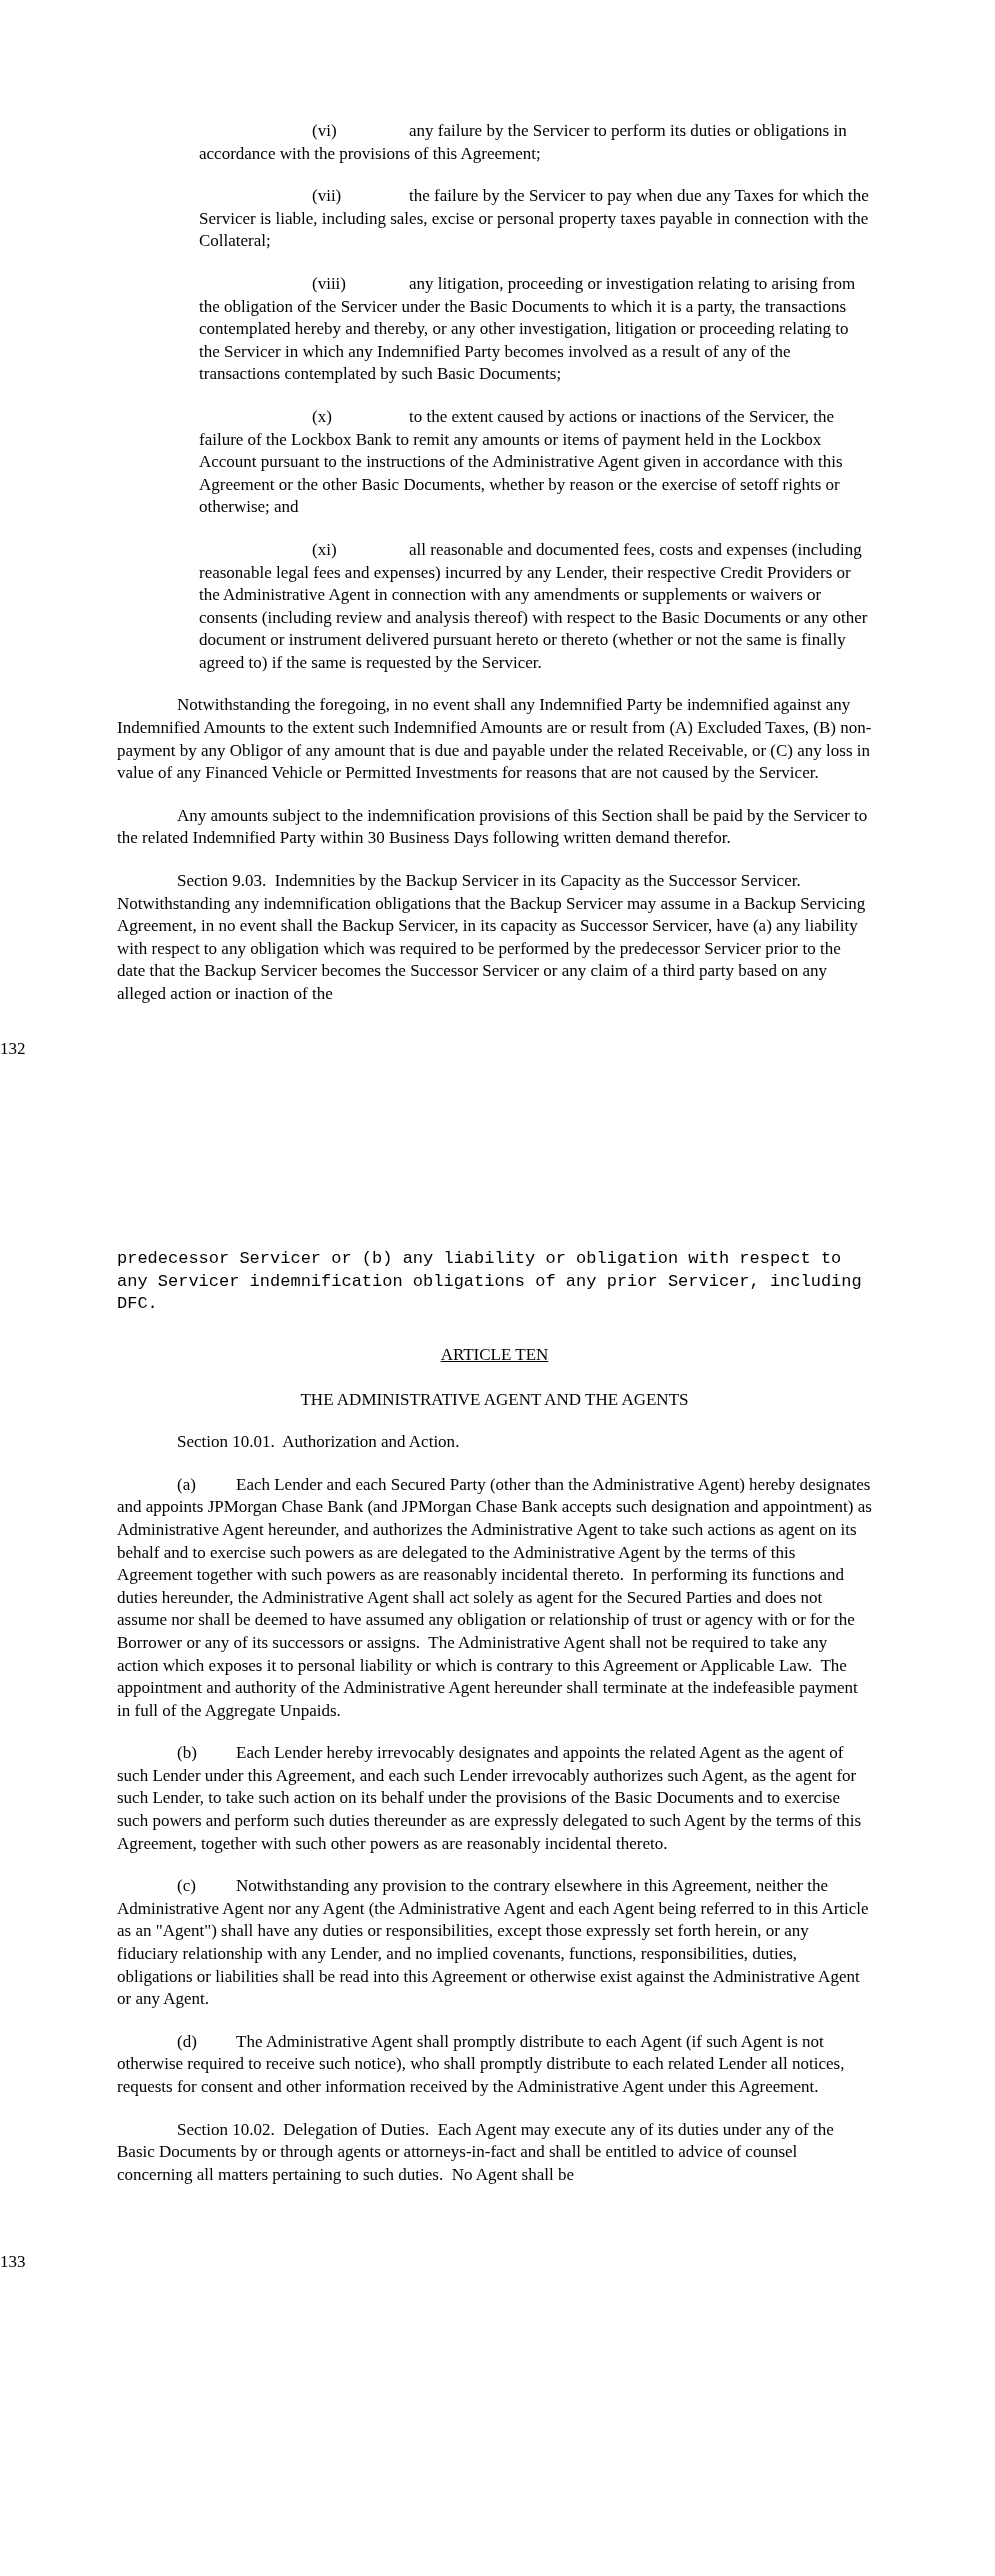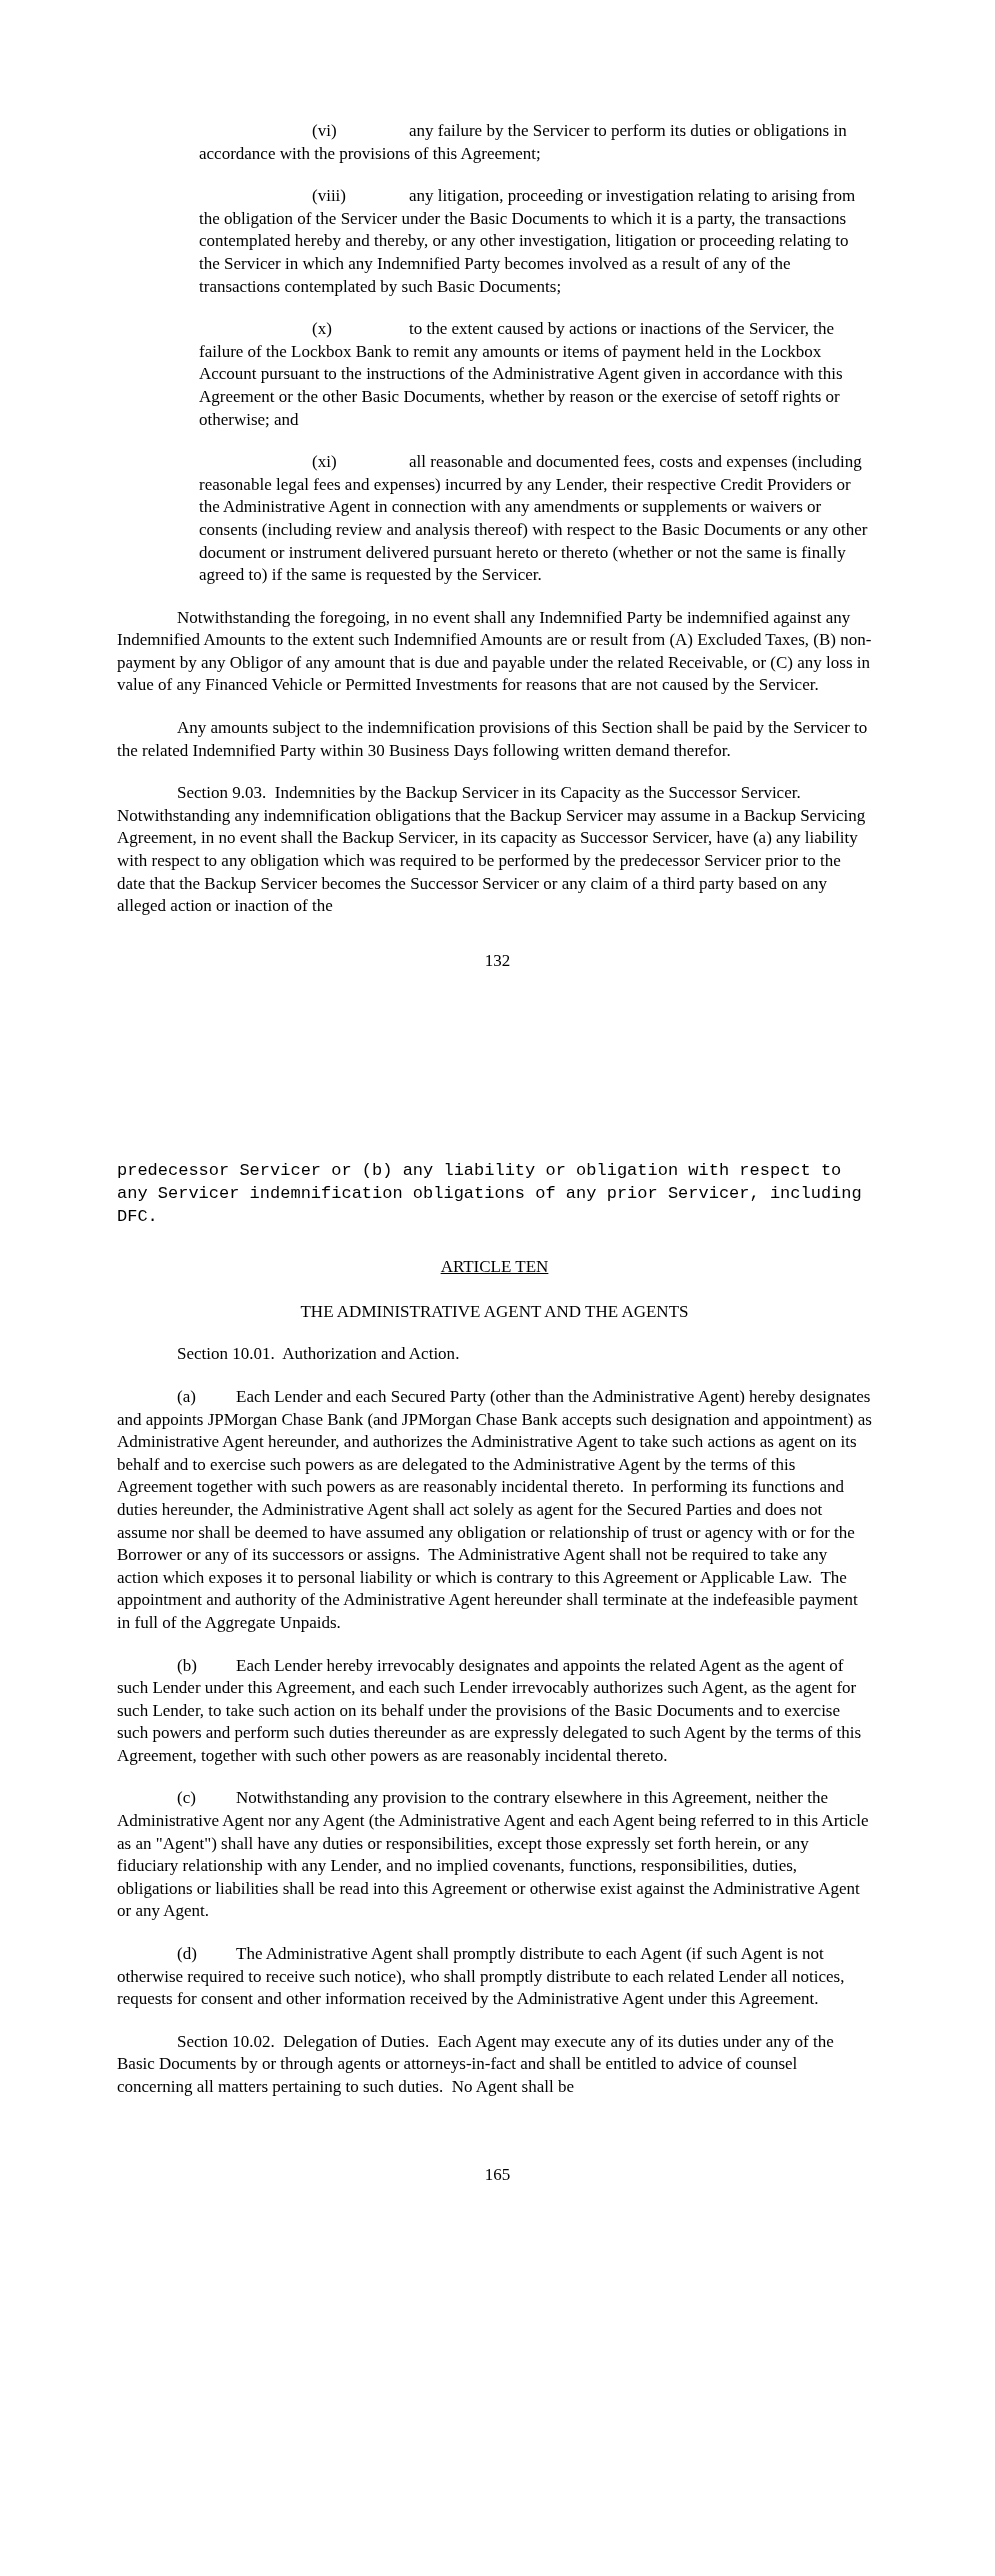--- a/index.html
+++ b/index.html
@@ -32,32 +32,33 @@
   p.para { text-indent: 60px; }
   p.noindent { text-indent: 0; font-family: Liberation Mono, monospace; }
   
   p.lettered { text-indent: 60px; }
   p.lettered .num { display: inline-block; width: 59px; text-indent: 0; }
   p.heading { text-align: center; text-indent: 0; }
   p.article-gap { margin-top: 28px; text-decoration: underline; }
   p.title-gap { margin-top: 22px; text-align: center; }
   .u { }
   .page-number {
-    text-align: center;
+    text-align: left;
   }
   .page-1 .page-number { margin-top: 32px; }
   .page-2 .page-number { margin-top: 65px; }
 </style>
 </head>
 <body>
 
 <div class="document">
   <section class="page page-1">
     <div class="content">
         <p class="numbered"><span class="num">(vi)</span>any failure by the Servicer to perform its duties or obligations in accordance with the provisions of this Agreement;</p>
+        <p class="numbered"><span class="num">(vii)</span>the failure by the Servicer to pay when due any Taxes for which the Servicer is liable, including sales, excise or personal property taxes payable in connection with the Collateral;</p>
         <p class="numbered"><span class="num">(viii)</span>any litigation, proceeding or investigation relating to arising from the obligation of the Servicer under the Basic Documents to which it is a party, the transactions contemplated hereby and thereby, or any other investigation, litigation or proceeding relating to the Servicer in which any Indemnified Party becomes involved as a result of any of the transactions contemplated by such Basic Documents;</p>
         <p class="numbered"><span class="num">(x)</span>to the extent caused by actions or inactions of the Servicer, the failure of the Lockbox Bank to remit any amounts or items of payment held in the Lockbox Account pursuant to the instructions of the Administrative Agent given in accordance with this Agreement or the other Basic Documents, whether by reason or the exercise of setoff rights or otherwise; and</p>
         <p class="numbered"><span class="num">(xi)</span>all reasonable and documented fees, costs and expenses (including reasonable legal fees and expenses) incurred by any Lender, their respective Credit Providers or the Administrative Agent in connection with any amendments or supplements or waivers or consents (including review and analysis thereof) with respect to the Basic Documents or any other document or instrument delivered pursuant hereto or thereto (whether or not the same is finally agreed to) if the same is requested by the Servicer.</p>
         <p class="para">Notwithstanding the foregoing, in no event shall any Indemnified Party be indemnified against any Indemnified Amounts to the extent such Indemnified Amounts are or result from (A) Excluded Taxes, (B) non-payment by any Obligor of any amount that is due and payable under the related Receivable, or (C) any loss in value of any Financed Vehicle or Permitted Investments for reasons that are not caused by the Servicer.</p>
         <p class="para">Any amounts subject to the indemnification provisions of this Section shall be paid by the Servicer to the related Indemnified Party within 30 Business Days following written demand therefor.</p>
         <p class="para">Section 9.03.&nbsp; <span class="u">Indemnities by the Backup Servicer in its Capacity as the Successor Servicer</span>. Notwithstanding any indemnification obligations that the Backup Servicer may assume in a Backup Servicing Agreement, in no event shall the Backup Servicer, in its capacity as Successor Servicer, have (a) any liability with respect to any obligation which was required to be performed by the predecessor Servicer prior to the date that the Backup Servicer becomes the Successor Servicer or any claim of a third party based on any alleged action or inaction of the</p>
       </div>
     <div class="page-number">132</div>
   </section>
   <section class="page page-2">
@@ -65,16 +66,16 @@
         <p class="para noindent">predecessor Servicer or (b) any liability or obligation with respect to any Servicer indemnification obligations of any prior Servicer, including DFC.</p>
         <p class="heading article-gap">ARTICLE TEN</p>
         <p class="heading title-gap">THE ADMINISTRATIVE AGENT AND THE AGENTS</p>
         <p class="para">Section 10.01.&nbsp; <span class="u">Authorization and Action</span>.</p>
         <p class="lettered"><span class="num">(a)</span>Each Lender and each Secured Party (other than the Administrative Agent) hereby designates and appoints JPMorgan Chase Bank (and JPMorgan Chase Bank accepts such designation and appointment) as Administrative Agent hereunder, and authorizes the Administrative Agent to take such actions as agent on its behalf and to exercise such powers as are delegated to the Administrative Agent by the terms of this Agreement together with such powers as are reasonably incidental thereto.&nbsp; In performing its functions and duties hereunder, the Administrative Agent shall act solely as agent for the Secured Parties and does not assume nor shall be deemed to have assumed any obligation or relationship of trust or agency with or for the Borrower or any of its successors or assigns.&nbsp; The Administrative Agent shall not be required to take any action which exposes it to personal liability or which is contrary to this Agreement or Applicable Law.&nbsp; The appointment and authority of the Administrative Agent hereunder shall terminate at the indefeasible payment in full of the Aggregate Unpaids.</p>
         <p class="lettered"><span class="num">(b)</span>Each Lender hereby irrevocably designates and appoints the related Agent as the agent of such Lender under this Agreement, and each such Lender irrevocably authorizes such Agent, as the agent for such Lender, to take such action on its behalf under the provisions of the Basic Documents and to exercise such powers and perform such duties thereunder as are expressly delegated to such Agent by the terms of this Agreement, together with such other powers as are reasonably incidental thereto.</p>
         <p class="lettered"><span class="num">(c)</span>Notwithstanding any provision to the contrary elsewhere in this Agreement, neither the Administrative Agent nor any Agent (the Administrative Agent and each Agent being referred to in this Article as an "<span class="u">Agent</span>") shall have any duties or responsibilities, except those expressly set forth herein, or any fiduciary relationship with any Lender, and no implied covenants, functions, responsibilities, duties, obligations or liabilities shall be read into this Agreement or otherwise exist against the Administrative Agent or any Agent.</p>
         <p class="lettered"><span class="num">(d)</span>The Administrative Agent shall promptly distribute to each Agent (if such Agent is not otherwise required to receive such notice), who shall promptly distribute to each related Lender all notices, requests for consent and other information received by the Administrative Agent under this Agreement.</p>
         <p class="para">Section 10.02.&nbsp; <span class="u">Delegation of Duties</span>.&nbsp; Each Agent may execute any of its duties under any of the Basic Documents by or through agents or attorneys-in-fact and shall be entitled to advice of counsel concerning all matters pertaining to such duties.&nbsp; No Agent shall be</p>
       </div>
-    <div class="page-number">165</div>
+    <div class="page-number">133</div>
   </section>
 </div>
 
 
 </body></html>

